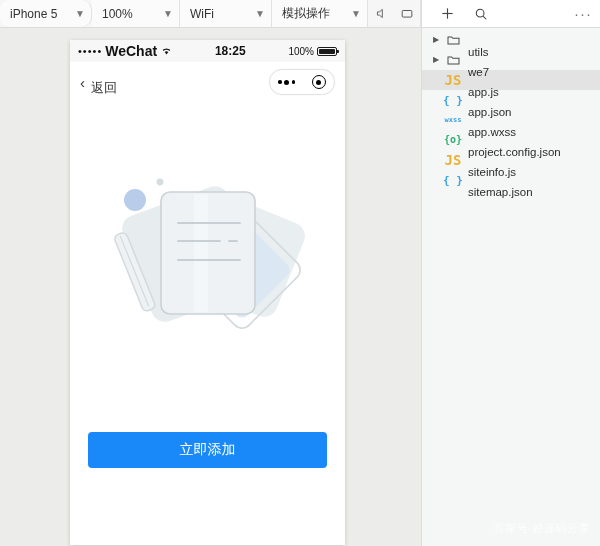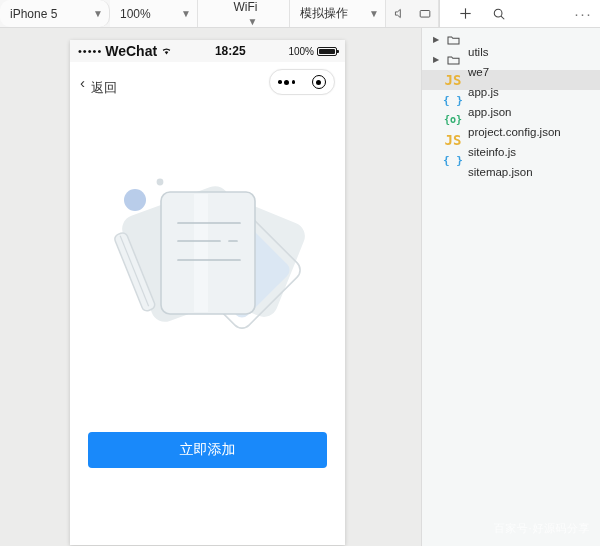--- a/index.html
+++ b/index.html
@@ -25,23 +25,23 @@
     height: 27px;
     border-right: 1px solid #e2e2e2;
     padding: 0 6px 0 10px;
     font-size: 12px; color: #333;
     background: #fbfbfb;
     cursor: pointer;
     white-space: nowrap;
   }
   .tb-select .lbl { flex: 1; }
   .tb-select .cv { margin-left: 14px; color: #777; font-size: 10px; line-height: 1; }
-  .w-device { width: 110px; border-radius: 10px; }
+  .w-device { width: 92px; border-radius: 10px; }
   .w-zoom   { width: 88px; }
-  .w-net    { width: 92px; flex-direction: column; }
+  .w-net    { width: 92px; }
   .w-sim    { width: 96px; }
 
   .tb-icobtn {
     width: 26px; height: 27px;
     display: flex; align-items: center; justify-content: center;
     cursor: pointer;
     color: #555;
   }
   .tb-sep { width: 1px; background: #e2e2e2; height: 27px; }
   .tb-rightpane {
@@ -330,20 +330,25 @@
           <span class="ficon js">JS</span>
           <span class="fname">app.js</span>
         </div>
         <div class="row">
           <span class="arrow none">▶</span>
           <span class="ficon json">{ }</span>
           <span class="fname">app.json</span>
         </div>
         <div class="row">
           <span class="arrow none">▶</span>
+          <span class="ficon wxss">wxss</span>
+          <span class="fname">app.wxss</span>
+        </div>
+        <div class="row">
+          <span class="arrow none">▶</span>
           <span class="ficon cfg">{o}</span>
           <span class="fname">project.config.json</span>
         </div>
         <div class="row">
           <span class="arrow none">▶</span>
           <span class="ficon js">JS</span>
           <span class="fname">siteinfo.js</span>
         </div>
         <div class="row">
           <span class="arrow none">▶</span>

